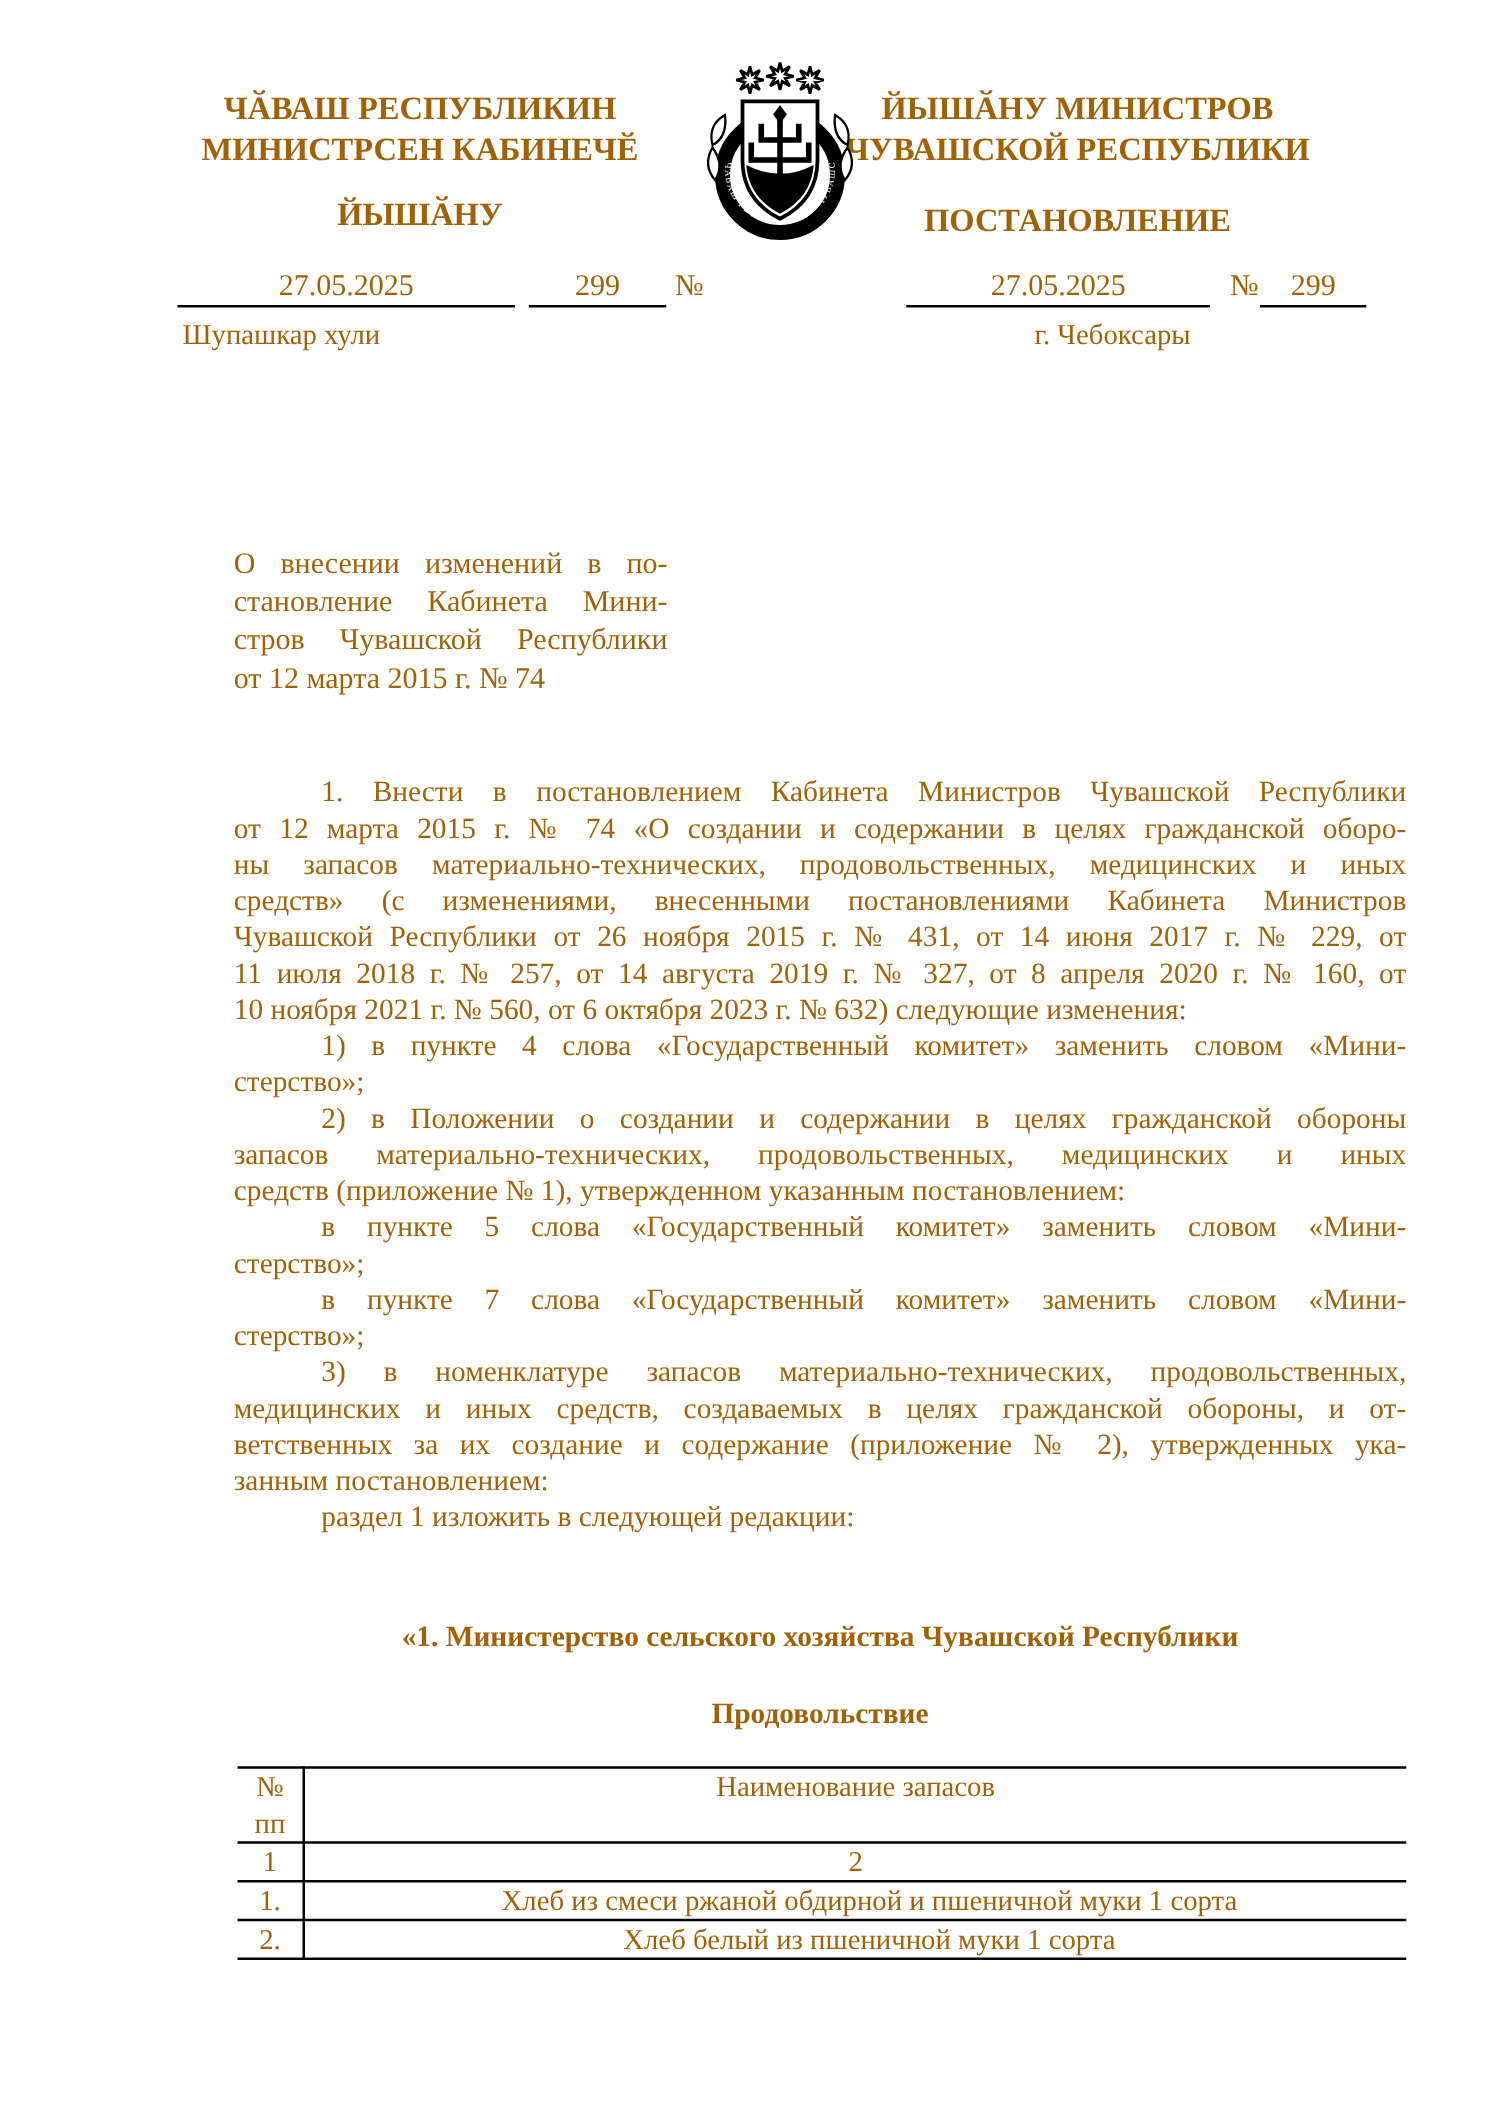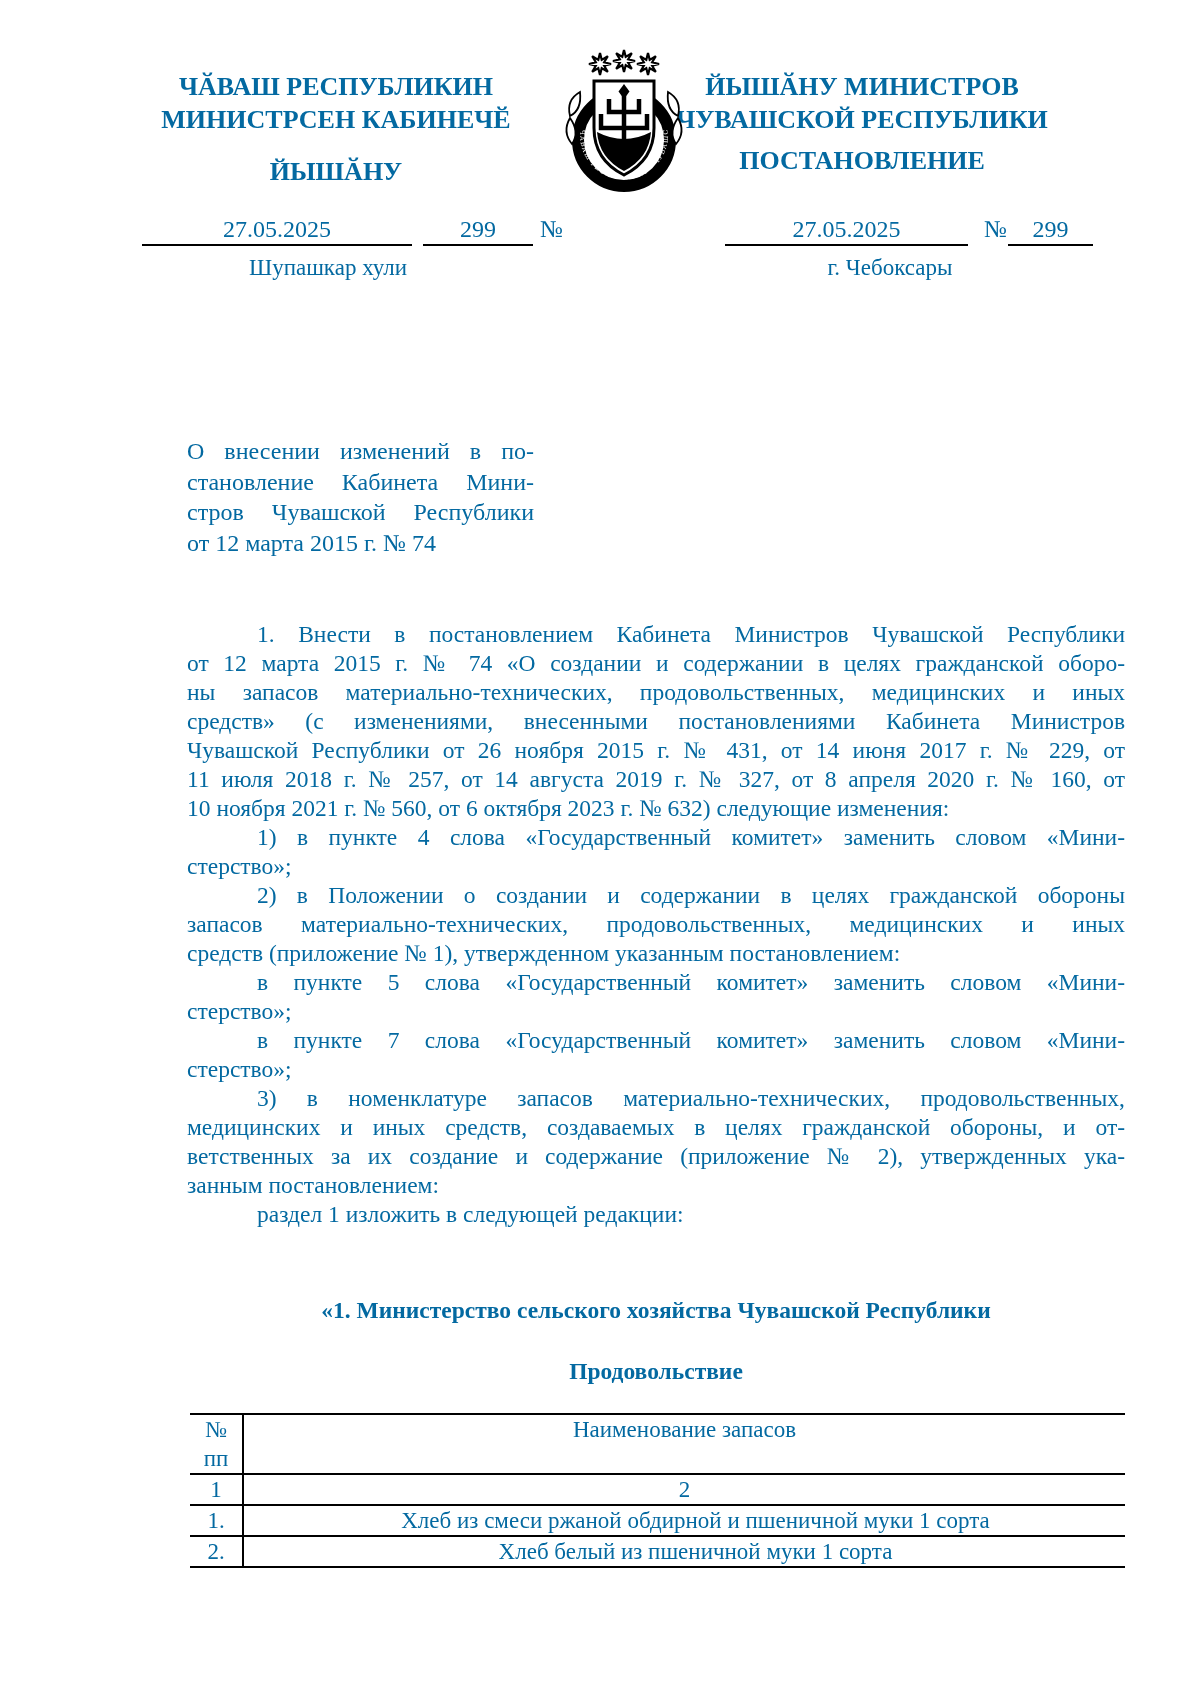--- a/index.html
+++ b/index.html
@@ -1,36 +1,36 @@
 <!DOCTYPE html>
 <html><head>
 <meta charset="utf-8">
 <style>
   * { margin:0; padding:0; box-sizing:border-box; }
   html,body { background:#888; }
   .page {
     position:relative; width:1200px; height:1697px; margin:0 auto;
-    background:#ffffff; color:#0369a1;
+    background:#ffffff; color:#a16207;
     font-family:"Liberation Serif","DejaVu Serif",serif;
     overflow:hidden;
   }
   
   .hdr-block { position:absolute; text-align:center; font-weight:bold; }
   .hdr-left  { left:140px; top:70px; width:392px; font-size:26px; line-height:33px; }
   .hdr-right { left:650px; top:70px; width:424px; font-size:26px; line-height:33px; }
   .doc-type-left  { position:absolute; left:140px; top:155px; width:392px; text-align:center; font-weight:bold; font-size:26px; line-height:33px;}
-  .doc-type-right { position:absolute; left:650px; top:144px; width:424px; text-align:center; font-weight:bold; font-size:26px; line-height:33px;}
+  .doc-type-right { position:absolute; left:650px; top:160px; width:424px; text-align:center; font-weight:bold; font-size:26px; line-height:33px;}
   .rule { position:absolute; top:214px; height:32px; border-bottom:2px solid #000; text-align:center; font-size:24px; line-height:30px; }
   .rule-date-left { left:142px; width:270px; }
   .rule-num-left  { left:423px; width:110px; }
   .numsign-left   { position:absolute; left:540px; top:216px; font-size:24px; }
   .rule-date-right{ left:725px; width:243px; }
   .numsign-right  { position:absolute; left:984px; top:216px; font-size:24px; }
   .rule-num-right { left:1008px; width:85px; }
-  .city-left  { position:absolute; left:132px; top:253px; width:392px; text-align:center; font-size:23px; line-height:29px; }
+  .city-left  { position:absolute; left:146px; top:253px; width:392px; font-size:23px; line-height:29px; }
   .city-right { position:absolute; left:678px; top:253px; width:424px; text-align:center; font-size:23px; line-height:29px; }
   .emblem { position:absolute; left:560px; top:48px; width:128px; height:150px; }
   
   .title-block { position:absolute; left:187px; top:436px; width:347px;
                  font-weight:normal; font-size:24px; line-height:30.5px; }
   .tline { text-align:left; }
   .tline.just { text-align:justify; text-align-last:justify; }
   
   .body-text { position:absolute; left:187px; top:620px; width:938px;
                font-size:23.5px; line-height:29px; }

